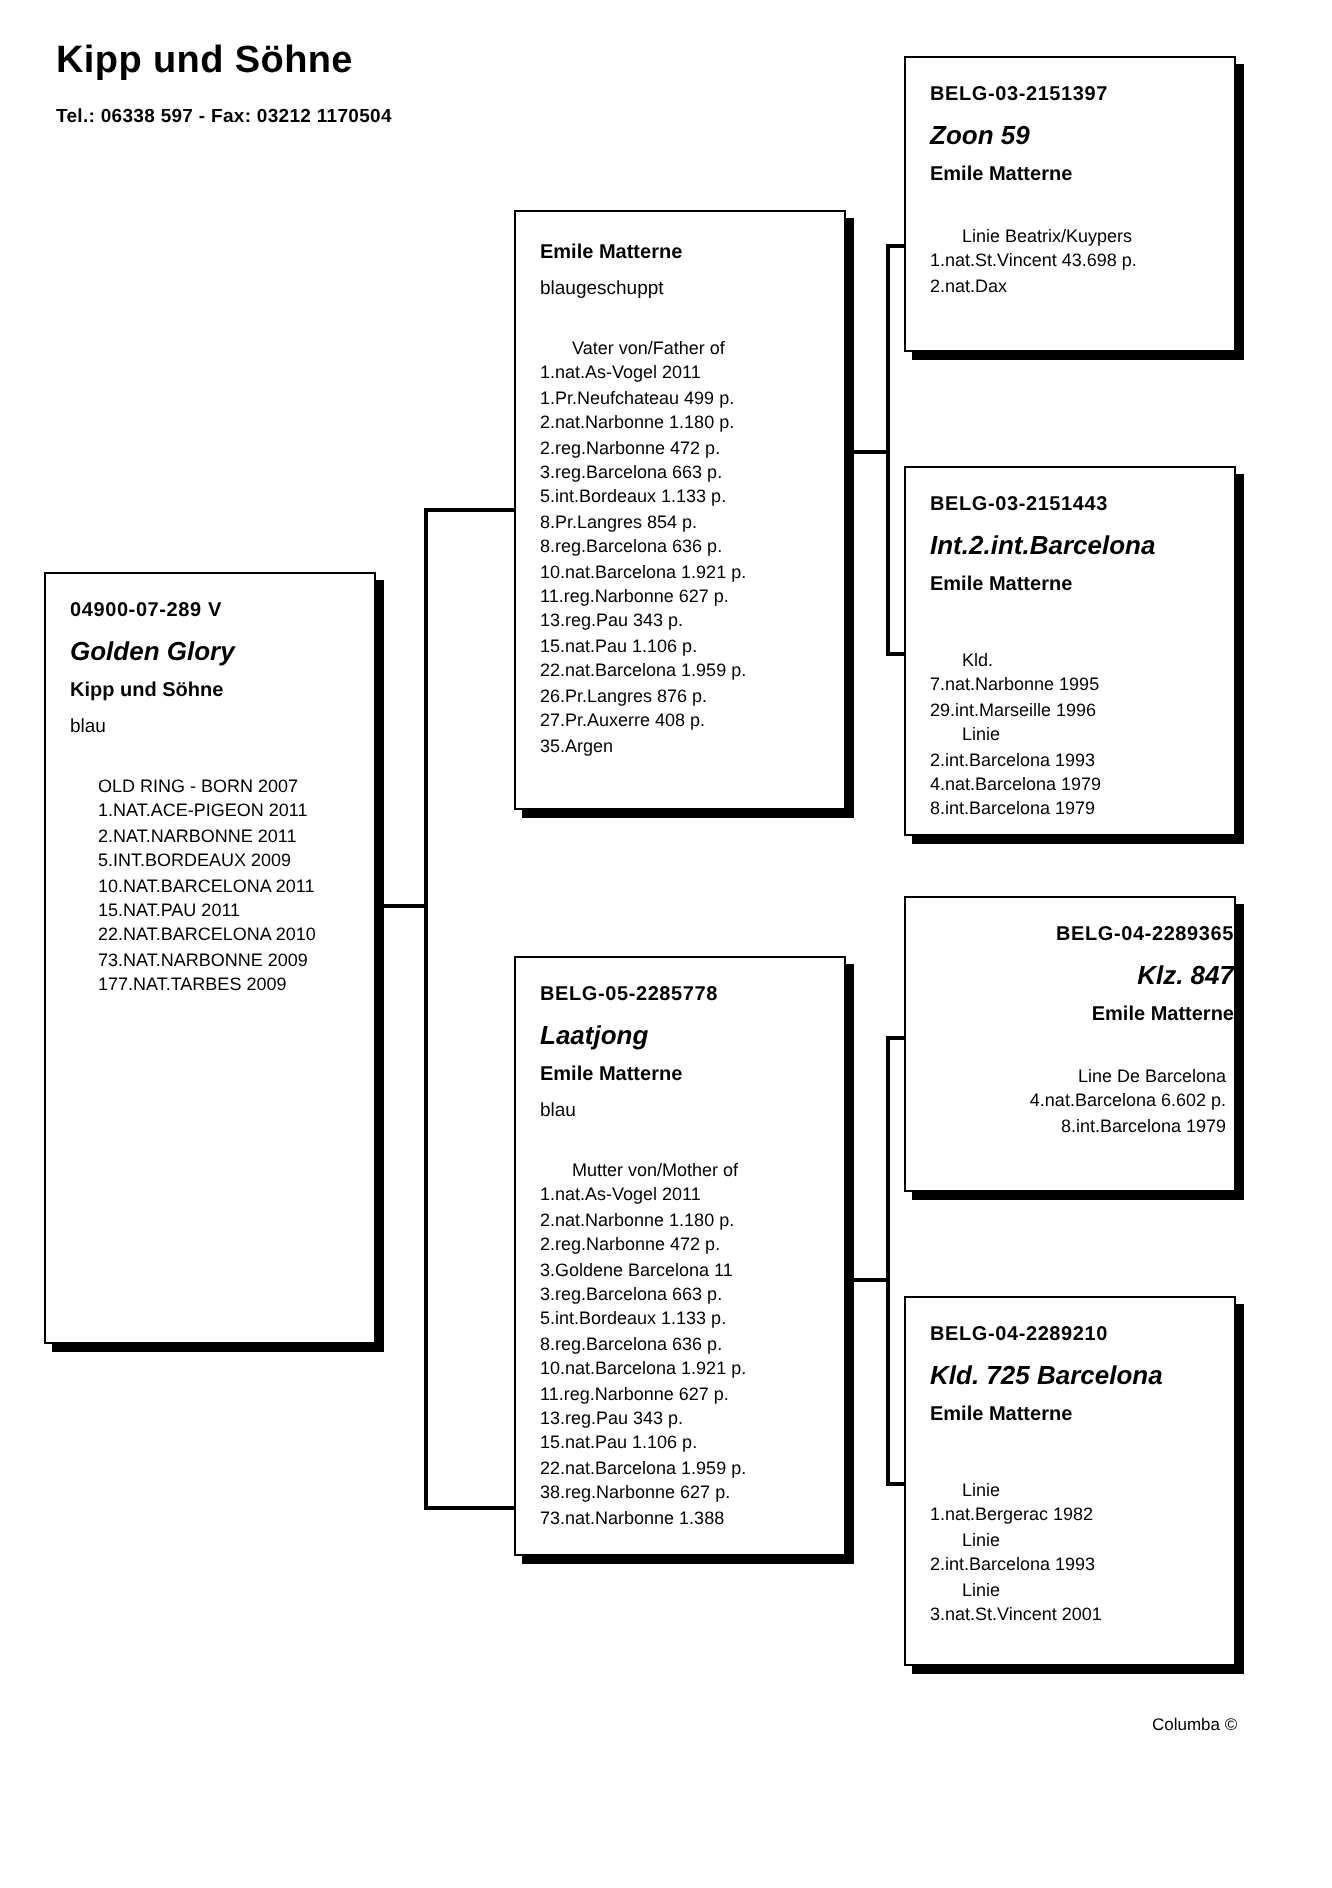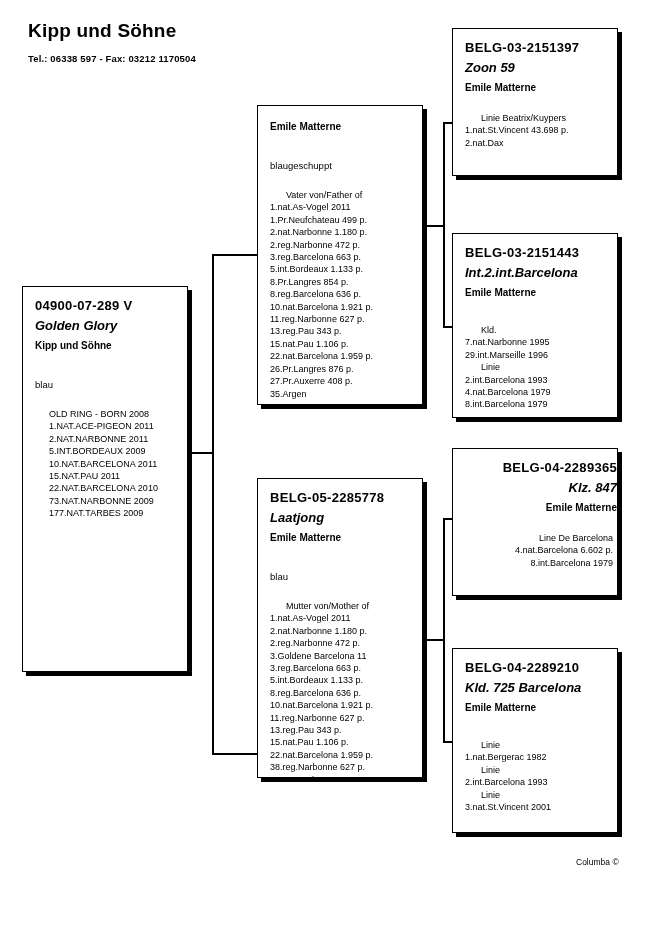--- a/index.html
+++ b/index.html
@@ -46,21 +46,21 @@
     position: absolute;
     box-sizing: border-box;
     background: #ffffff;
     border: 1.5px solid #000000;
     box-shadow: 4px 4px 0 0 #000000;
     overflow: hidden;
   }
   .pbox .inner { padding: 10px 0 0 12px; }
 
   .ring {
-    font-size: 13px;
+    font-size: 10px;
     font-weight: bold;
     letter-spacing: 0.3px;
     line-height: 17px;
     white-space: nowrap;
   }
   .pname {
     font-size: 13px;
     font-weight: bold;
     font-style: italic;
     line-height: 18px;
@@ -70,21 +70,21 @@
   .owner {
     font-size: 10px;
     font-weight: bold;
     line-height: 14px;
     margin-top: 4px;
     white-space: nowrap;
   }
   .color {
     font-size: 9.5px;
     line-height: 13px;
-    margin-top: 25px;
+    margin-top: 4px;
     white-space: nowrap;
   }
   .results {
     margin-top: 8px;
     padding-right: 4px;
     list-style: none;
   }
   .results .hdr,
   .results .row {
     font-size: 9px;
@@ -147,21 +147,21 @@
 
 <div class="pbox" id="box-self">
   <div class="inner">
     <div class="ring">04900-07-289 V</div>
     <div class="pname">Golden Glory</div>
     <div class="owner">Kipp und Söhne</div>
     <div class="color">blau</div>
     <div class="results">
       <div class="hdr"></div>
       <div>
-          <div class="row">OLD RING - BORN 2008</div>
+          <div class="row">OLD RING - BORN 2007</div>
           <div class="row">1.NAT.ACE-PIGEON 2011</div>
           <div class="row">2.NAT.NARBONNE 2011</div>
           <div class="row">5.INT.BORDEAUX 2009</div>
           <div class="row">10.NAT.BARCELONA 2011</div>
           <div class="row">15.NAT.PAU 2011</div>
           <div class="row">22.NAT.BARCELONA 2010</div>
           <div class="row">73.NAT.NARBONNE 2009</div>
           <div class="row">177.NAT.TARBES 2009</div>
         </div>
     </div>

